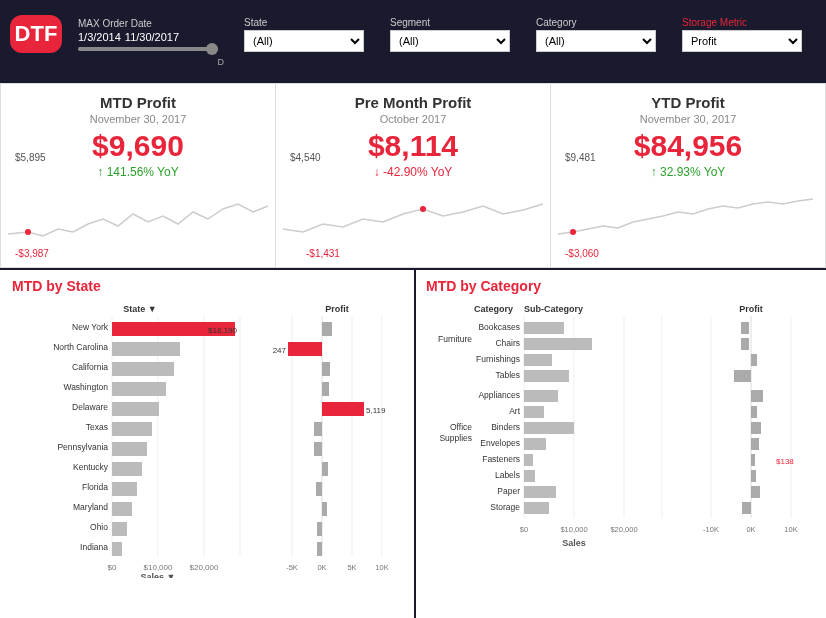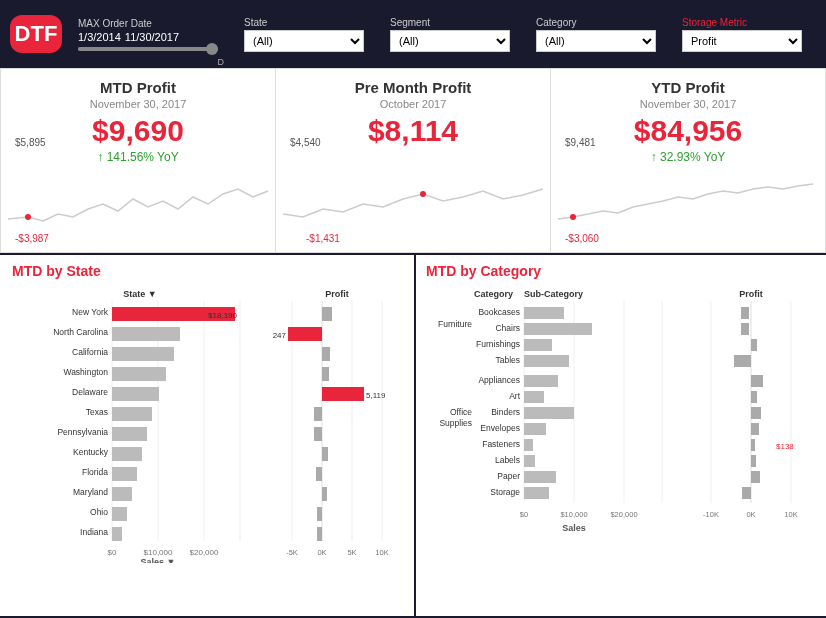--- a/index.html
+++ b/index.html
@@ -12,21 +12,21 @@
     .filter-group { display: flex; flex-direction: column; }
     .filter-label { color: #ccc; font-size: 10px; margin-bottom: 2px; }
     .filter-label.red { color: #e8253a; }
     .date-range { color: white; font-size: 11px; display: flex; align-items: center; gap: 4px; }
     .slider-track { width: 140px; height: 4px; background: #555; border-radius: 2px; margin-top: 4px; position: relative; }
     .slider-fill { height: 100%; background: #888; border-radius: 2px; width: 100%; }
     .slider-thumb { position: absolute; right: 0; top: -4px; width: 12px; height: 12px; background: #888; border-radius: 50%; }
     .slider-label { color: #aaa; font-size: 9px; position: absolute; right: -6px; top: 10px; }
     select { background: white; border: 1px solid #ccc; padding: 2px 4px; font-size: 11px; height: 22px; width: 120px; }
 
-    .kpi-row { display: flex; gap: 0; background: white; }
+    .kpi-row { display: flex; gap: 0; background: white; margin-top: 15px; }
     .kpi-card { flex: 1; background: white; border: 1px solid #ddd; padding: 10px 14px 6px; position: relative; overflow: hidden; height: 185px; }
     .kpi-title { font-size: 15px; font-weight: bold; color: #333; text-align: center; }
     .kpi-date { font-size: 11px; color: #888; text-align: center; margin-top: 2px; }
     .kpi-value { font-size: 30px; font-weight: bold; color: #e8253a; text-align: center; margin-top: 4px; }
     .kpi-yoy { font-size: 12px; text-align: center; margin-top: 2px; }
     .kpi-yoy.up { color: #2ca02c; }
     .kpi-yoy.down { color: #e8253a; }
     .kpi-ref { font-size: 10px; color: #333; position: absolute; }
     .kpi-sparkline { position: absolute; bottom: 18px; left: 0; right: 0; height: 55px; }
 
@@ -105,20 +105,21 @@
       </svg>
     </div>
     <span class="kpi-ref" style="top:68px; left:14px; color:#555;">$5,895</span>
     <span class="kpi-ref" style="bottom:8px; left:14px; color:#e8253a;">-$3,987</span>
   </div>
 
   <div class="kpi-card" style="border-left:none; border-right:none;">
     <div class="kpi-title">Pre Month Profit</div>
     <div class="kpi-date">October 2017</div>
     <div class="kpi-value">$8,114</div>
+    <div class="kpi-yoy down">↓ -42.90% YoY</div>
     <div class="kpi-sparkline">
       <svg width="100%" height="55" viewBox="0 0 260 55">
         <polyline points="0,35 20,38 40,30 60,33 80,25 100,28 120,20 140,15 160,22 180,18 200,12 220,20 240,16 260,10" fill="none" stroke="#ccc" stroke-width="1.5"></polyline>
         <circle cx="140" cy="15" r="3" fill="#e8253a"></circle>
       </svg>
     </div>
     <span class="kpi-ref" style="top:68px; left:14px; color:#555;">$4,540</span>
     <span class="kpi-ref" style="bottom:8px; left:30px; color:#e8253a;">-$1,431</span>
   </div>
 

